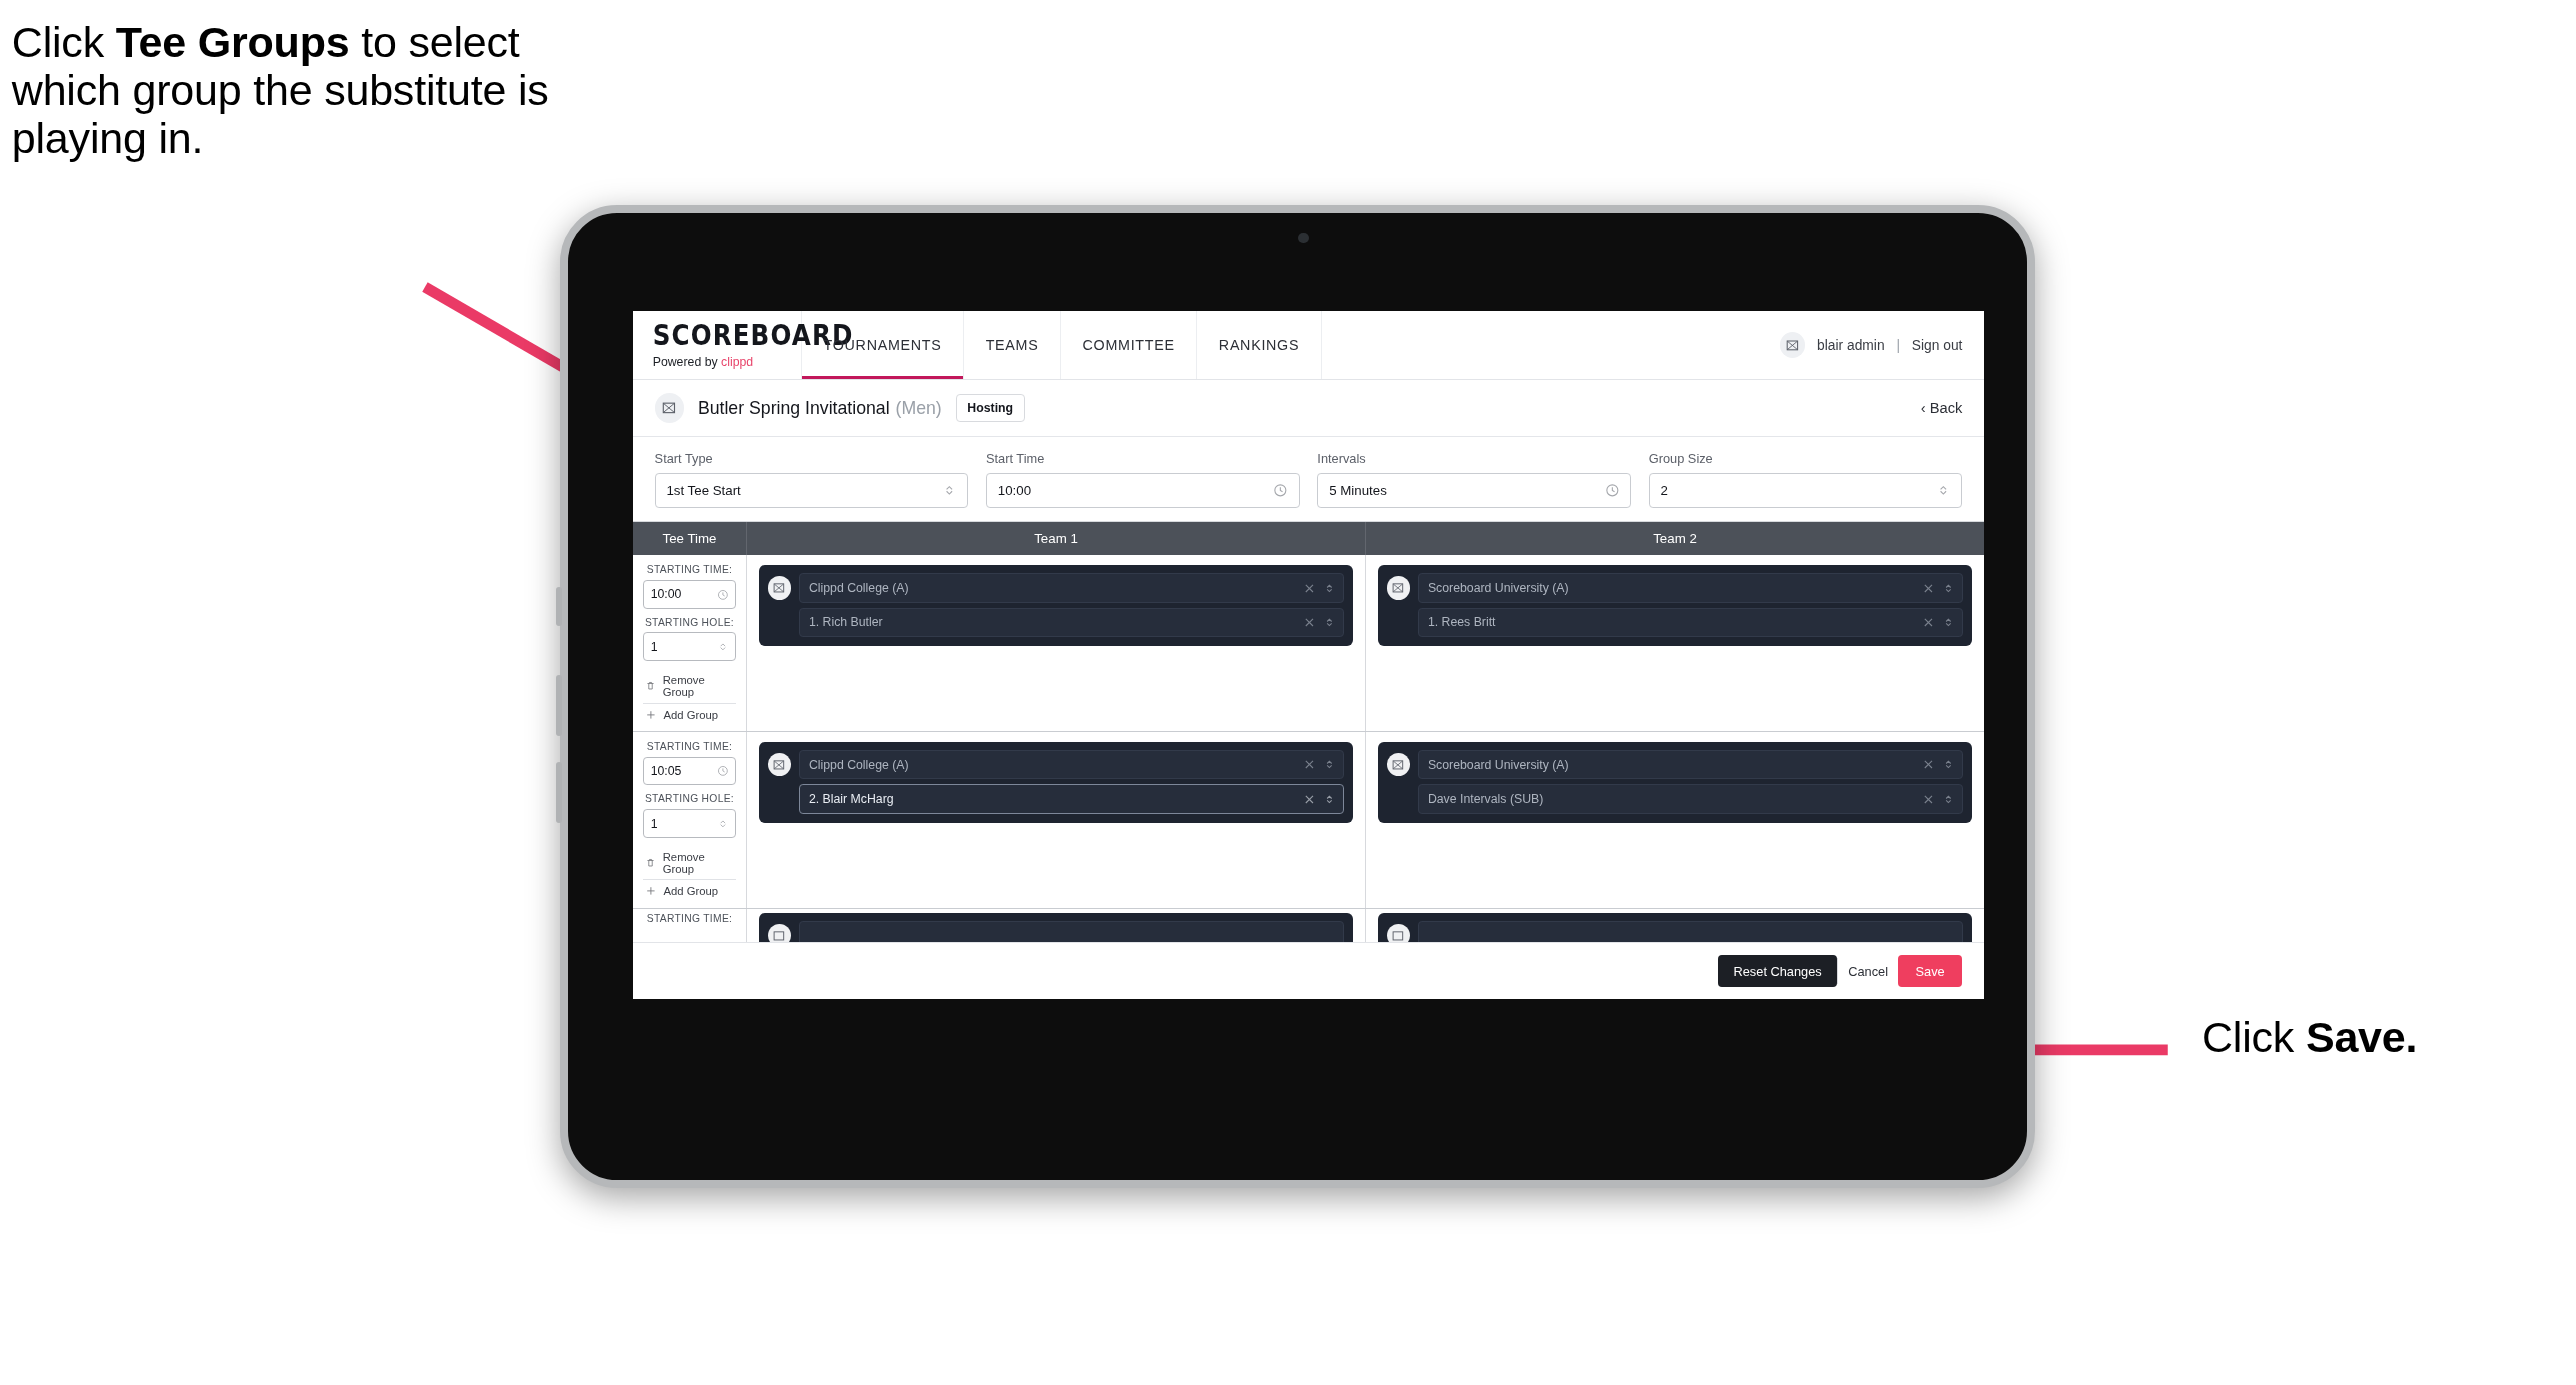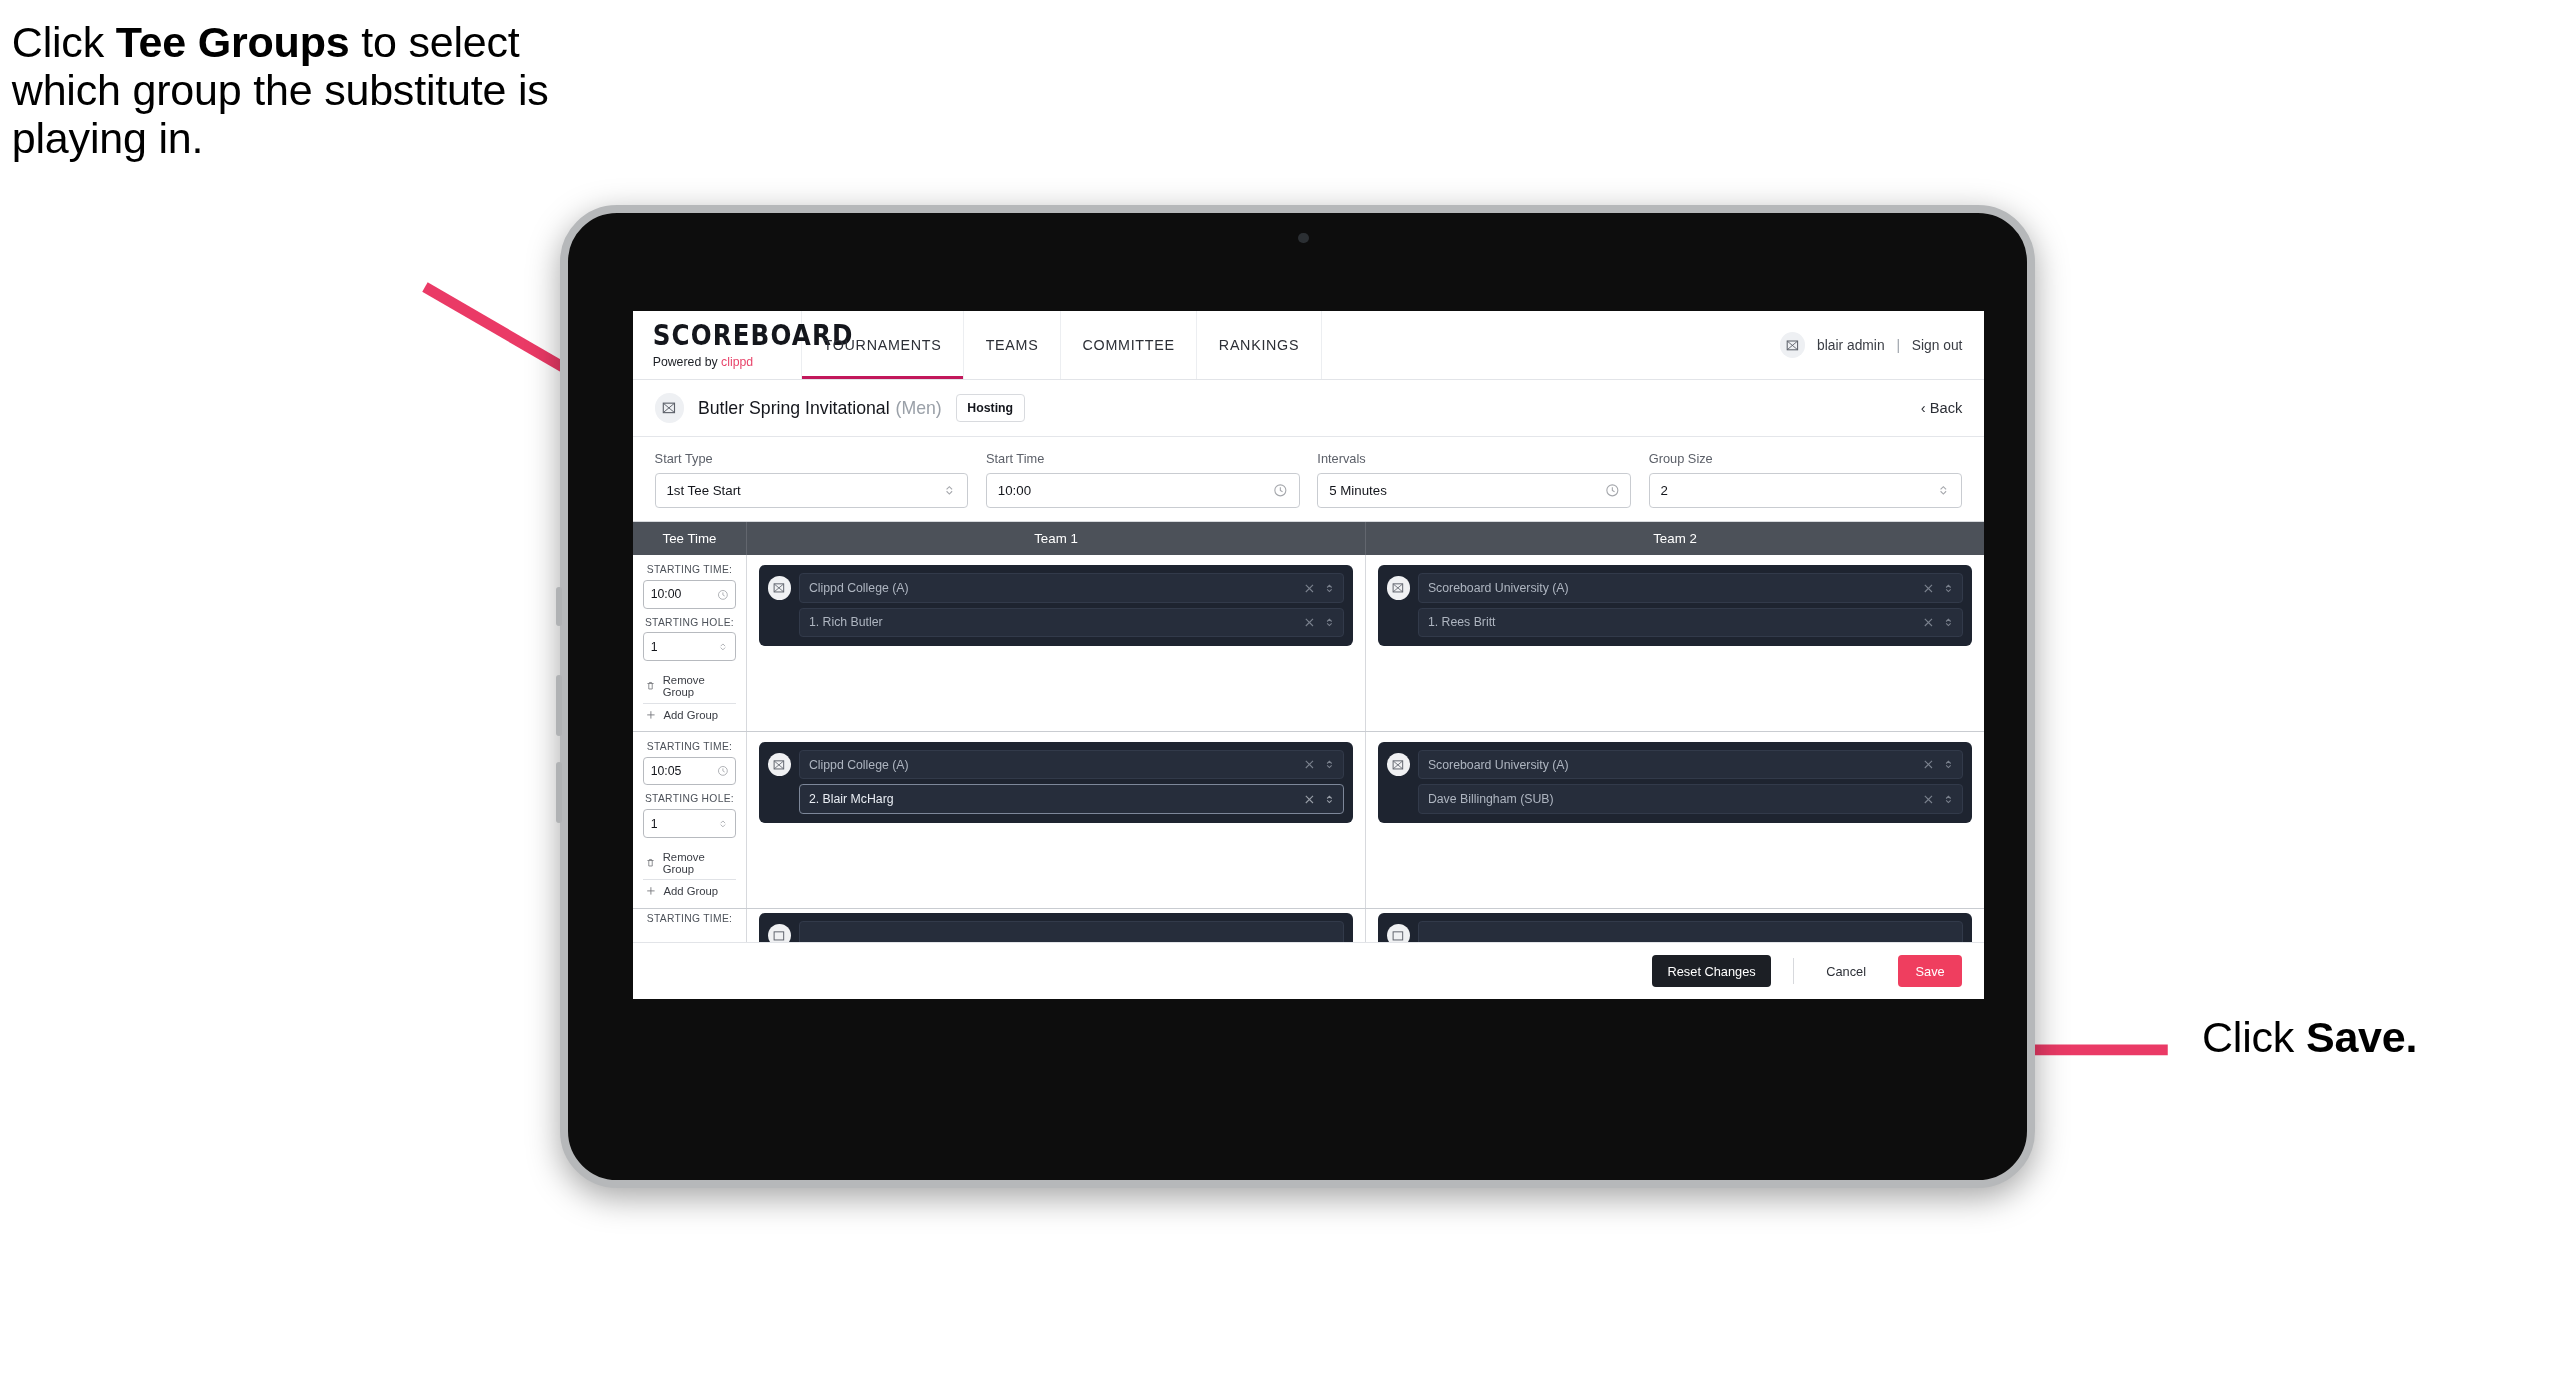--- a/index.html
+++ b/index.html
@@ -141,21 +141,21 @@
   .chip.sel { border-color: #7d8799; color: #e9edf3; }
   .chip .nm { flex: 1; }
   .chip .acts { display: flex; align-items: center; gap: 8.8px; opacity: .62; }
   .chip .acts svg { width: 10.8px; height: 10.8px; }
 
   .grp-partial { min-height: 15.7px; overflow: hidden; border-bottom: none; }
   .grp-partial .tee-cell, .grp-partial .team-cell { padding-top: 3.9px; padding-bottom: 0; }
 
   
   #footer { height: 57px; background: #fff; border-top: 1px solid #e2e4e8; flex: none;
-            display: flex; align-items: center; justify-content: flex-end; gap: 22px;
+            display: flex; align-items: center; justify-content: flex-end; gap: 0;
             padding-right: 21.6px; }
   #btn-reset { background: #1c1f25; color: #fff; border: none; border-radius: 3.9px;
                font-size: 12.8px; padding: 8.8px 15.7px; font-family: inherit; cursor: pointer; }
   .fsep { width: 1px; height: 25.6px; background: #d7d9dd; }
   #btn-cancel { background: none; border: none; font-size: 12.8px; color: #2c2f36;
                 font-family: inherit; cursor: pointer; padding: 8.8px 9.8px; }
   #btn-save { background: #ef3e5f; color: #fff; border: none; border-radius: 3.9px;
               font-size: 12.8px; padding: 8.8px 17.7px; font-family: inherit; cursor: pointer; }
 </style>
 </head>
@@ -484,21 +484,21 @@
                       <svg viewBox="0 0 12 12">
                           <path d="M2 2 L10 10 M10 2 L2 10" stroke="#aeb5c0" stroke-width="1.2" fill="none"></path>
                         </svg>
                       <svg viewBox="0 0 12 12">
                           <path d="M3.5 5 L6 2.5 L8.5 5" fill="none" stroke="#aeb5c0" stroke-width="1.2"></path>
                           <path d="M3.5 7 L6 9.5 L8.5 7" fill="none" stroke="#aeb5c0" stroke-width="1.2"></path>
                         </svg>
                     </span>
                   </div>
                   <div class="chip">
-                    <span class="nm">Dave Billingham (SUB)</span>
+                    <span class="nm">Dave Intervals (SUB)</span>
                     <span class="acts">
                       <svg viewBox="0 0 12 12">
                           <path d="M2 2 L10 10 M10 2 L2 10" stroke="#aeb5c0" stroke-width="1.2" fill="none"></path>
                         </svg>
                       <svg viewBox="0 0 12 12">
                           <path d="M3.5 5 L6 2.5 L8.5 5" fill="none" stroke="#aeb5c0" stroke-width="1.2"></path>
                           <path d="M3.5 7 L6 9.5 L8.5 7" fill="none" stroke="#aeb5c0" stroke-width="1.2"></path>
                         </svg>
                     </span>
                   </div>

